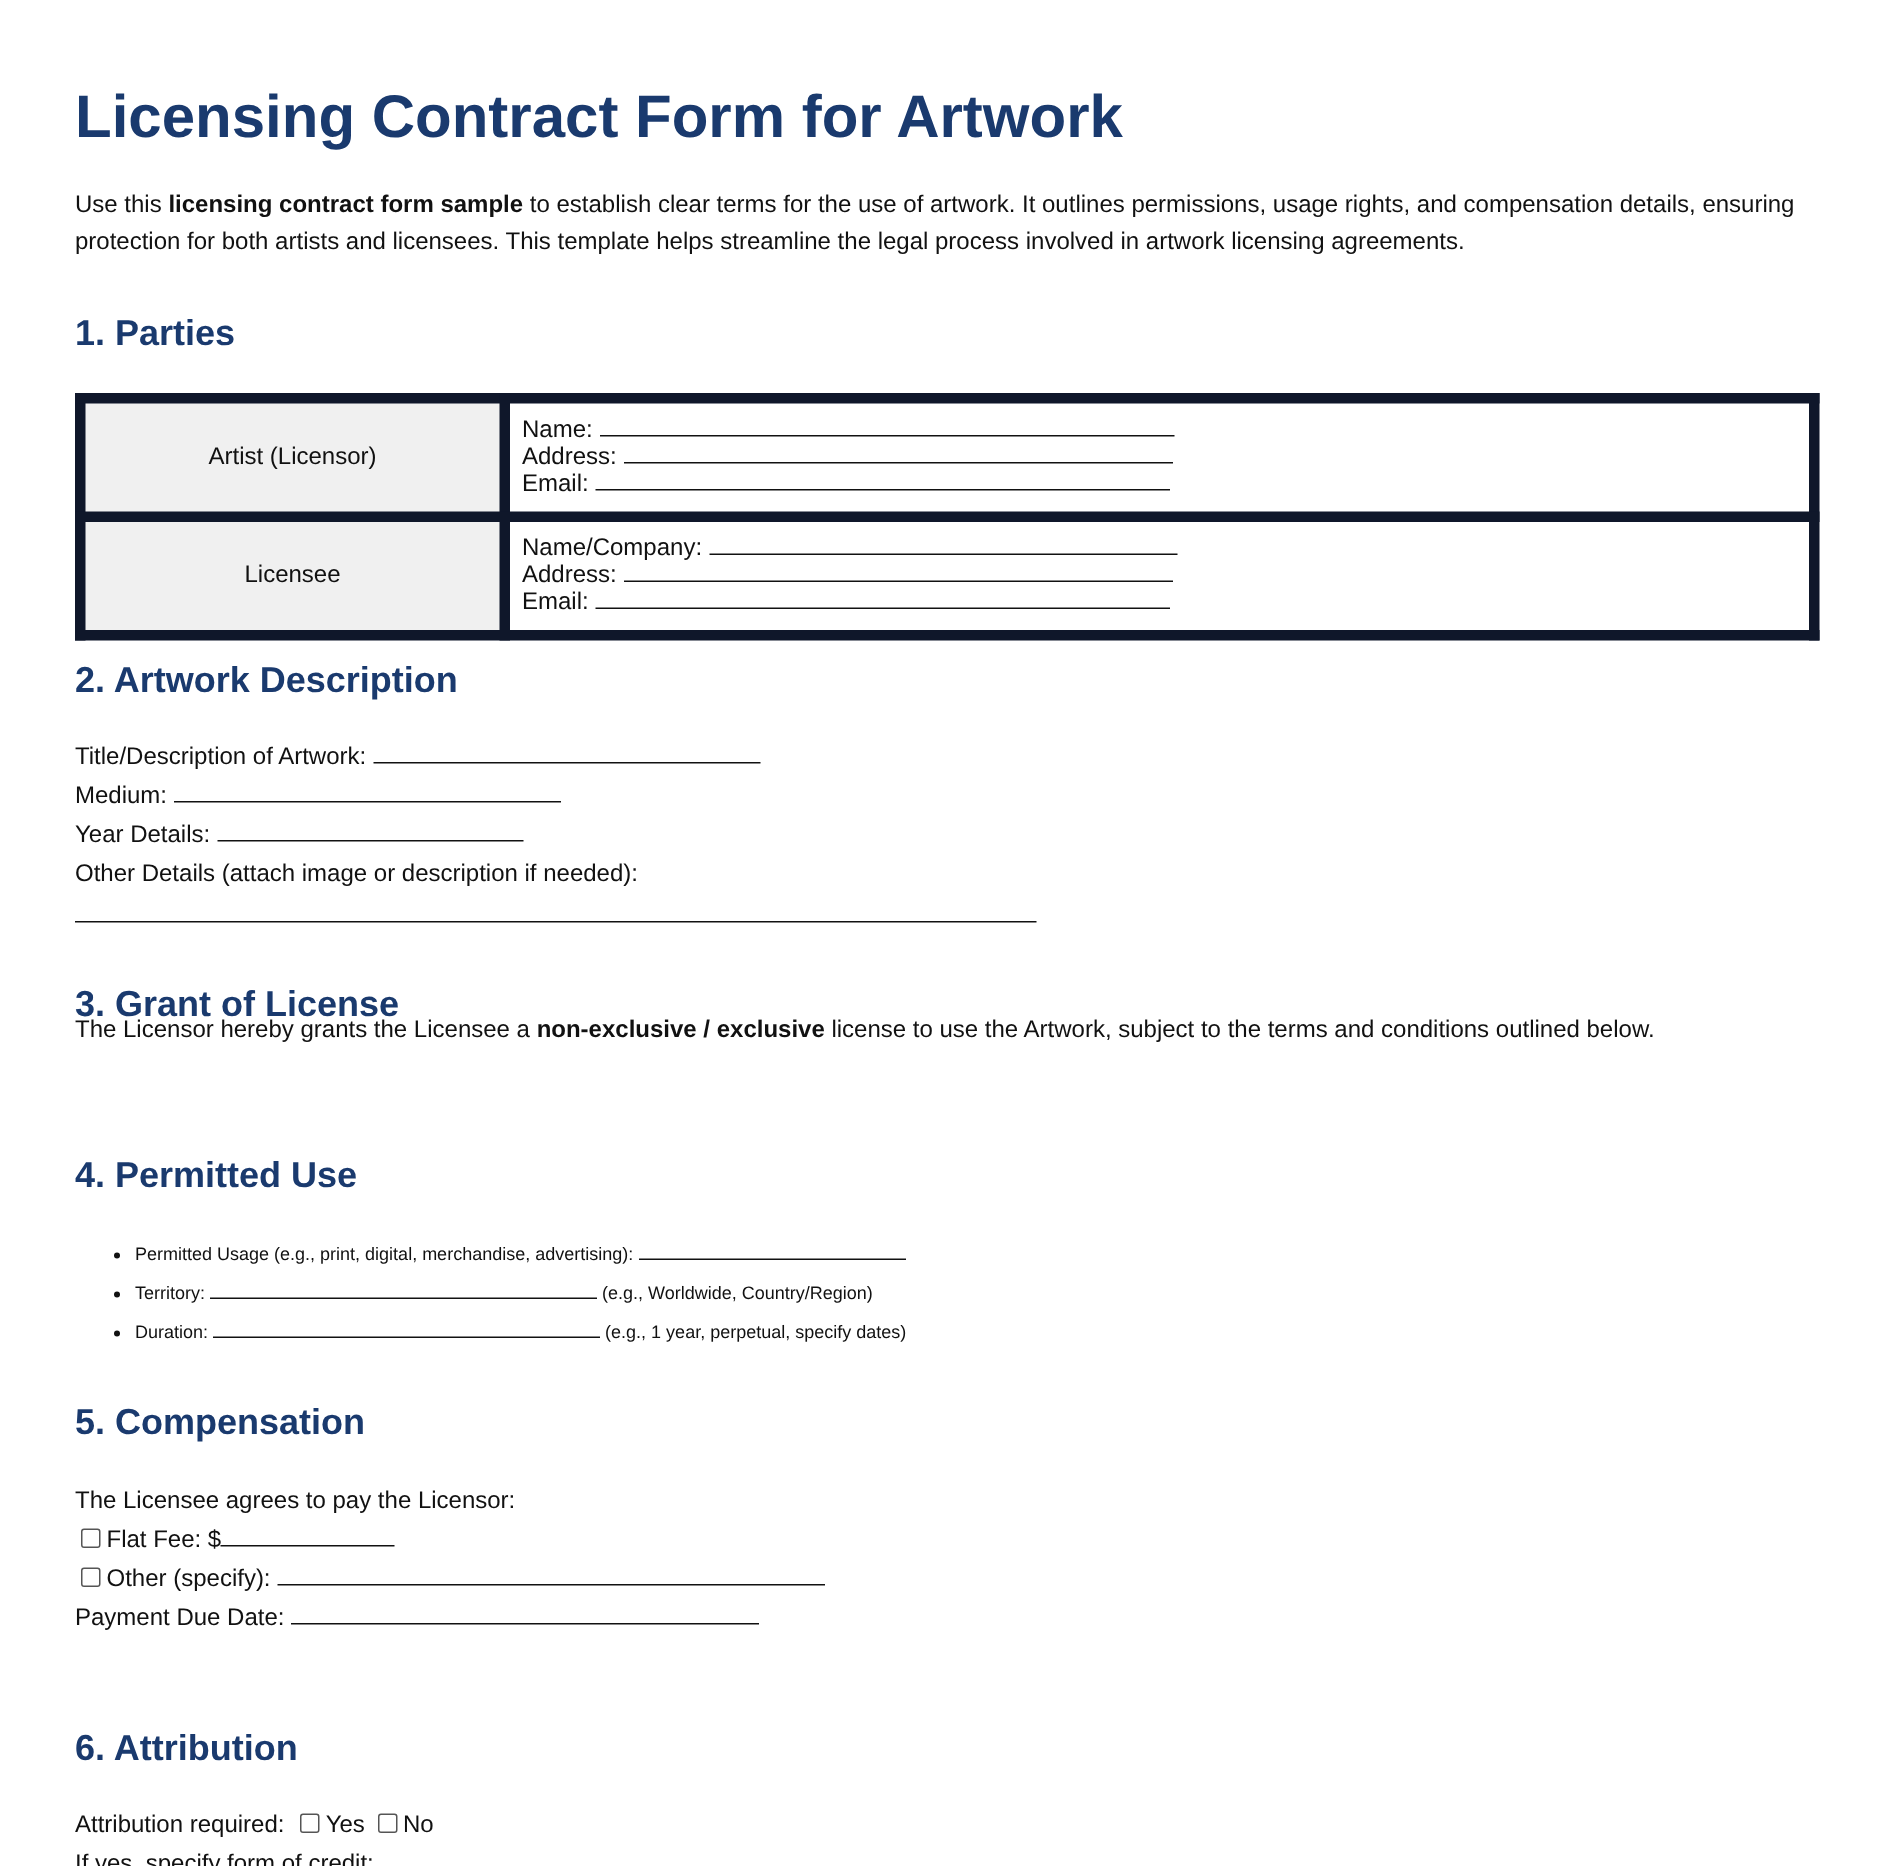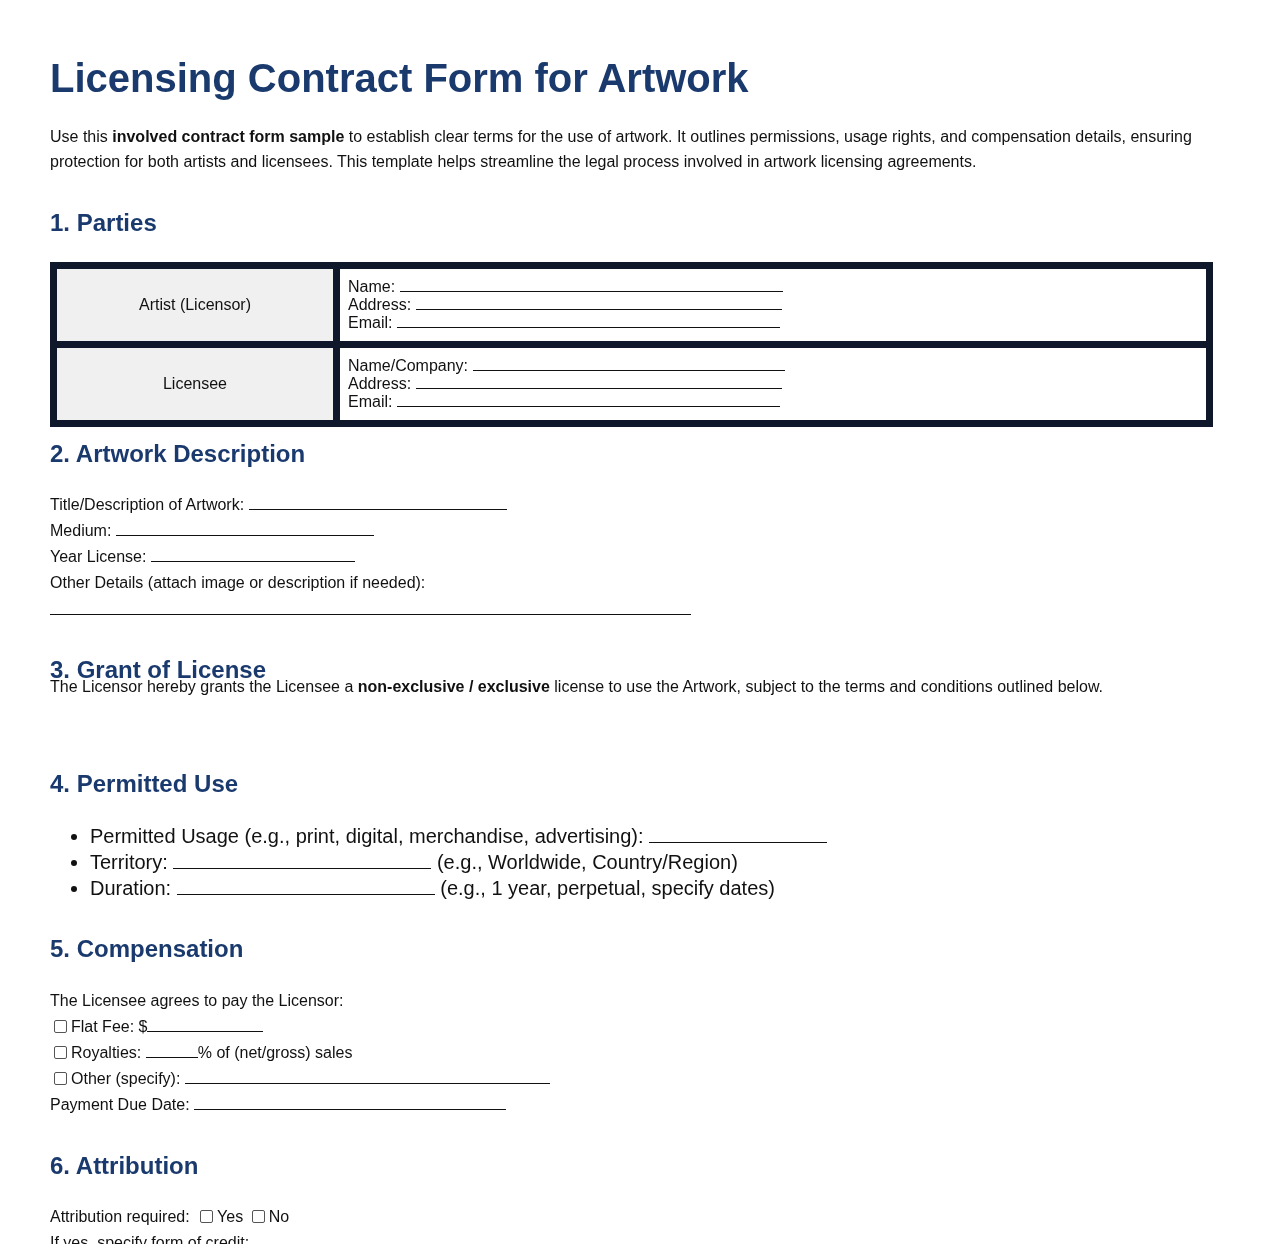--- a/index.html
+++ b/index.html
@@ -37,37 +37,37 @@
     }
     .parties td.role {
       width: 274px; background: #f0f0f0;
       text-align: center; font-weight: normal;
       height: 70px;
     }
     .parties td.fields { padding: 0 8px; line-height: 18px; }
     .line { display: inline-block; border-bottom: 1px solid #111; height: 12px; vertical-align: baseline; }
     .block { position: absolute; left: 50px; margin: 0; font-size: 16px; }
     .row { line-height: 26px; height: 26px; white-space: nowrap; }
-    ul.bullets { position: absolute; left: 50px; margin: 0; padding-left: 40px; font-size: 20px; }
+    ul.bullets { position: absolute; left: 50px; margin: 0; padding-left: 40px; font-size: 12px; }
     ul.bullets li { line-height: 26px; height: 26px; white-space: nowrap; }
     .cb {
       display: inline-block; width: 11px; height: 11px;
       border: 1px solid #555; border-radius: 2px; background: #fff;
       vertical-align: -1px; margin: 0 4px 0 4px;
     }
     b { font-weight: bold; }
   </style>
 </head>
 <body>
 
 <div class="page">
 
   <h1>Licensing Contract Form for Artwork</h1>
 
-  <p class="intro"><span>Use this </span><b>involved contract form sample</b><span> to establish clear terms for the use of artwork. It outlines permissions, usage rights, and compensation details, ensuring protection for both artists and licensees. This template helps streamline the legal process involved in artwork licensing agreements.</span></p>
+  <p class="intro"><span>Use this </span><b>licensing contract form sample</b><span> to establish clear terms for the use of artwork. It outlines permissions, usage rights, and compensation details, ensuring protection for both artists and licensees. This template helps streamline the legal process involved in artwork licensing agreements.</span></p>
 
   <h2 style="top:209px;">1. Parties</h2>
   <table class="parties">
     <tbody>
         <tr>
       <td class="role">Artist (Licensor)</td>
       <td class="fields">
         <div><span>Name:</span> <span class="line" style="width:383px;"></span></div>
         <div><span>Address:</span> <span class="line" style="width:366px;"></span></div>
         <div><span>Email:</span> <span class="line" style="width:383px;"></span></div>
@@ -81,42 +81,41 @@
         <div><span>Email:</span> <span class="line" style="width:383px;"></span></div>
       </td>
     </tr>
   </tbody>
     </table>
 
   <h2 style="top:440px;">2. Artwork Description</h2>
   <div class="block" style="top:492px;">
     <div class="row"><span>Title/Description of Artwork:</span> <span class="line" style="width:258px;"></span></div>
     <div class="row"><span>Medium:</span> <span class="line" style="width:258px;"></span></div>
-    <div class="row"><span>Year License:</span> <span class="line" style="width:204px;"></span></div>
+    <div class="row"><span>Year Details:</span> <span class="line" style="width:204px;"></span></div>
     <div class="row"><span>Other Details (attach image or description if needed):</span></div>
     <div class="row" style="height:30px;"><span class="line" style="width:641px;height:18px;"></span></div>
   </div>
 
   <h2 style="top:656px;">3. Grant of License</h2>
   <div class="block" style="top:674px;">
     <div class="row"><span>The Licensor hereby grants the Licensee a </span><b>non-exclusive / exclusive</b><span> license to use the Artwork, subject to the terms and conditions outlined below.</span></div>
   </div>
 
   <h2 style="top:770px;">4. Permitted Use</h2>
   <ul class="bullets" style="top:823px;">
     <li><span>Permitted Usage (e.g., print, digital, merchandise, advertising):</span> <span class="line" style="width:178px;"></span></li>
     <li><span>Territory:</span> <span class="line" style="width:258px;"></span> <span>(e.g., Worldwide, Country/Region)</span></li>
     <li><span>Duration:</span> <span class="line" style="width:258px;"></span> <span>(e.g., 1 year, perpetual, specify dates)</span></li>
   </ul>
 
   <h2 style="top:935px;">5. Compensation</h2>
   <div class="block" style="top:988px;">
     <div class="row">The Licensee agrees to pay the Licensor:</div>
     <div class="row"><span class="cb"></span><span>Flat Fee: $</span><span class="line" style="width:116px;"></span></div>
-    <div class="row"><span class="cb"></span><span>Royalties: </span><span class="line" style="width:52px;"></span><span>% of (net/gross) sales</span></div>
     <div class="row"><span class="cb"></span><span>Other (specify): </span><span class="line" style="width:365px;"></span></div>
     <div class="row"><span>Payment Due Date:</span> <span class="line" style="width:312px;"></span></div>
   </div>
 
   <h2 style="top:1152px;">6. Attribution</h2>
   <div class="block" style="top:1204px;">
     <div class="row"><span>Attribution required:</span> <span class="cb" style="margin-left:6px;"></span><span>Yes</span> <span class="cb"></span><span>No</span></div>
     <div class="row">If yes, specify form of credit:</div>
   </div>
 

